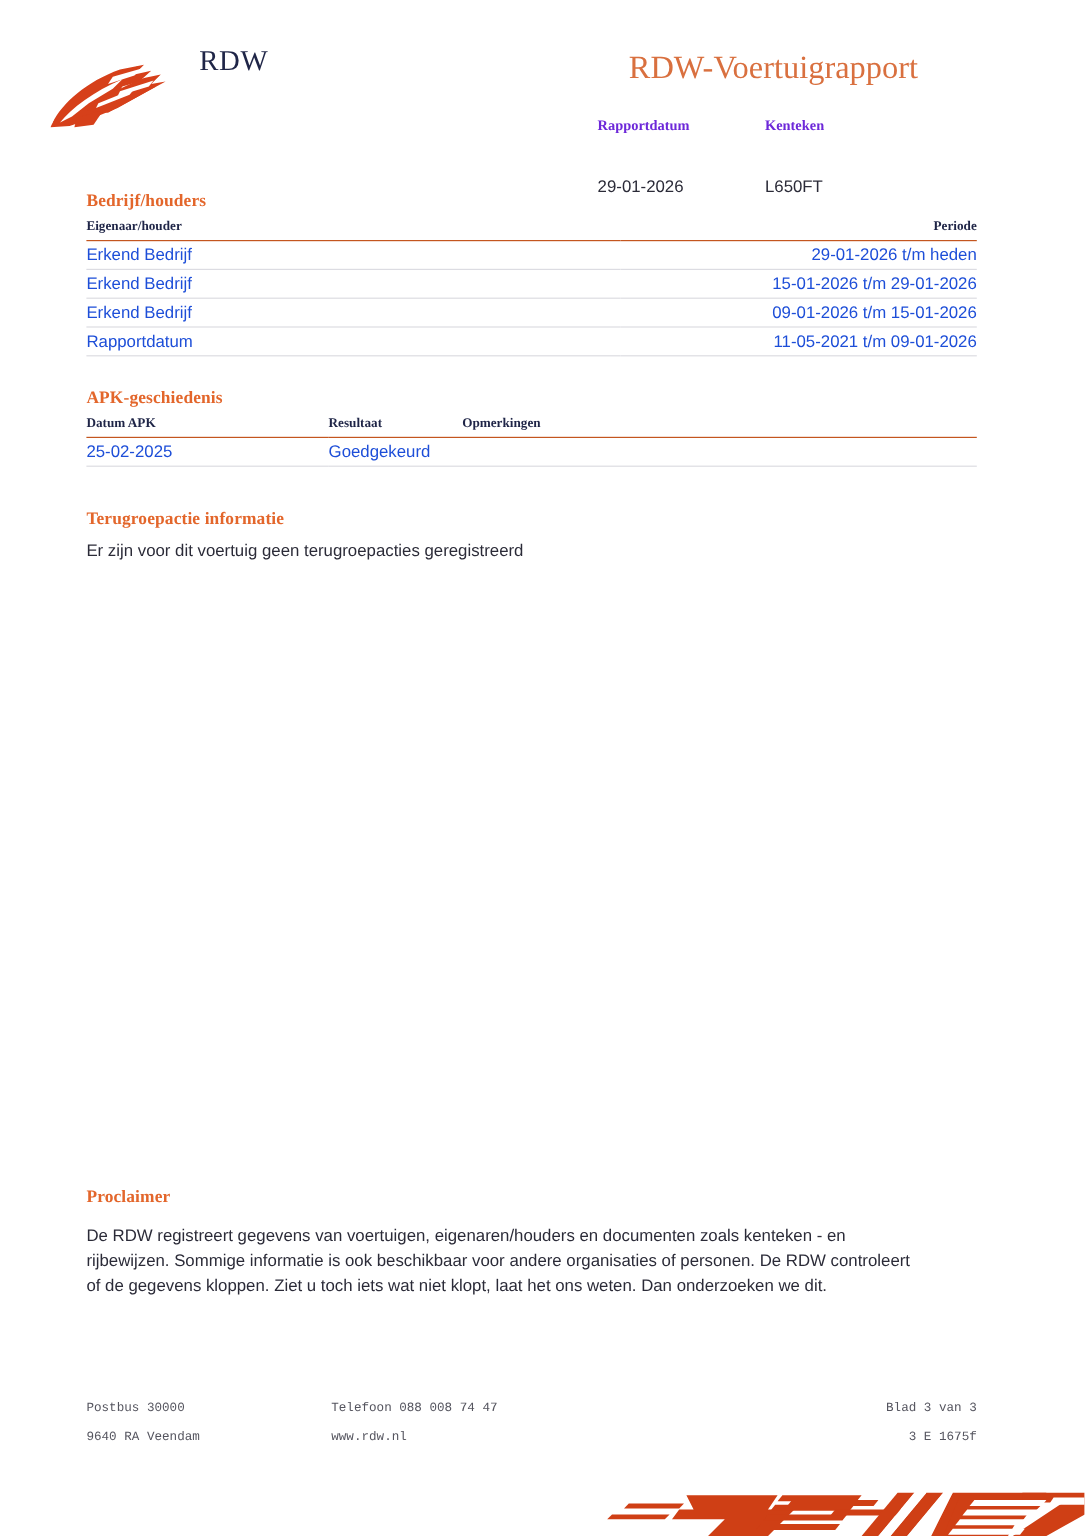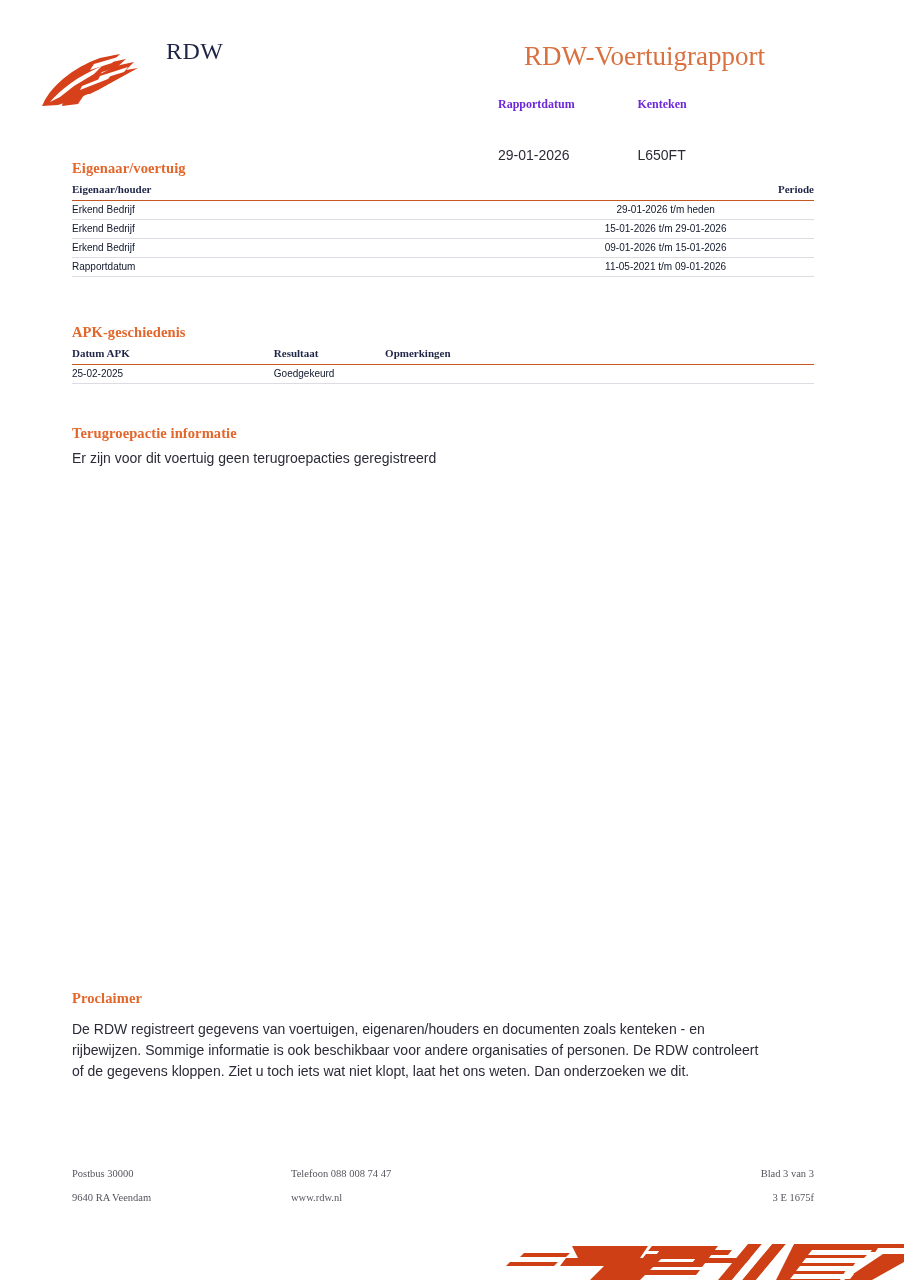--- a/index.html
+++ b/index.html
@@ -101,27 +101,27 @@
     font-size: 11px;
     color: #1f2547;
     text-align: left;
     padding: 0 0 5px 0;
     border-bottom: 1.6px solid #c4561f;
     white-space: nowrap;
   }
   table.rdw th.right { text-align: right; }
   table.rdw td {
     font-family: "Liberation Sans", sans-serif;
-    font-size: 10px;
-    color: #0f172a;
+    font-size: 14px;
+    color: #1d4ed8;
     padding: 3px 0 4px 0;
     border-bottom: 1px solid #dcdce2;
     white-space: nowrap;
   }
-  table.rdw td.right { text-align: center; }
+  table.rdw td.right { text-align: right; }
 
   .plain-text {
     font-family: "Liberation Sans", sans-serif;
     font-size: 14px;
     color: #2b2b38;
     line-height: 21px;
   }
 
   
   .disclaimer-body {
@@ -140,27 +140,27 @@
     top: 1168px;
     width: 742px;
   }
   .footer-row {
     position: relative;
     height: 24px;
   }
   .footer-cell {
     position: absolute;
     top: 0;
-    font-family: Liberation Serif, serif;
+    font-family: Liberation Mono, monospace;
     font-size: 10.5px;
     color: #55555f;
     white-space: nowrap;
   }
   .fc-a { left: 0; }
-  .fc-b { left: 204px; margin-left: 15px; }
+  .fc-b { left: 204px; }
   .fc-c { right: 0; text-align: right; }
 
   .bottom-art {
     position: absolute;
     right: 0;
     bottom: 0;
     width: 404px;
     height: 62px;
   }
 </style>
@@ -207,21 +207,21 @@
         <div class="meta-value">29-01-2026</div>
       </div>
       <div class="meta-col">
         <div class="meta-label">Kenteken</div>
         <div class="meta-value">L650FT</div>
       </div>
     </div>
   </div>
 
   <div class="section" style="top:160px;">
-    <div class="section-title">Eigenaar/voertuig</div>
+    <div class="section-title">Bedrijf/houders</div>
     <table class="rdw">
       <colgroup>
           <col style="width:60%">
           <col style="width:40%">
         </colgroup>
       <thead>
         <tr>
           <th>Eigenaar/houder</th>
           <th class="right">Periode</th>
         </tr>

